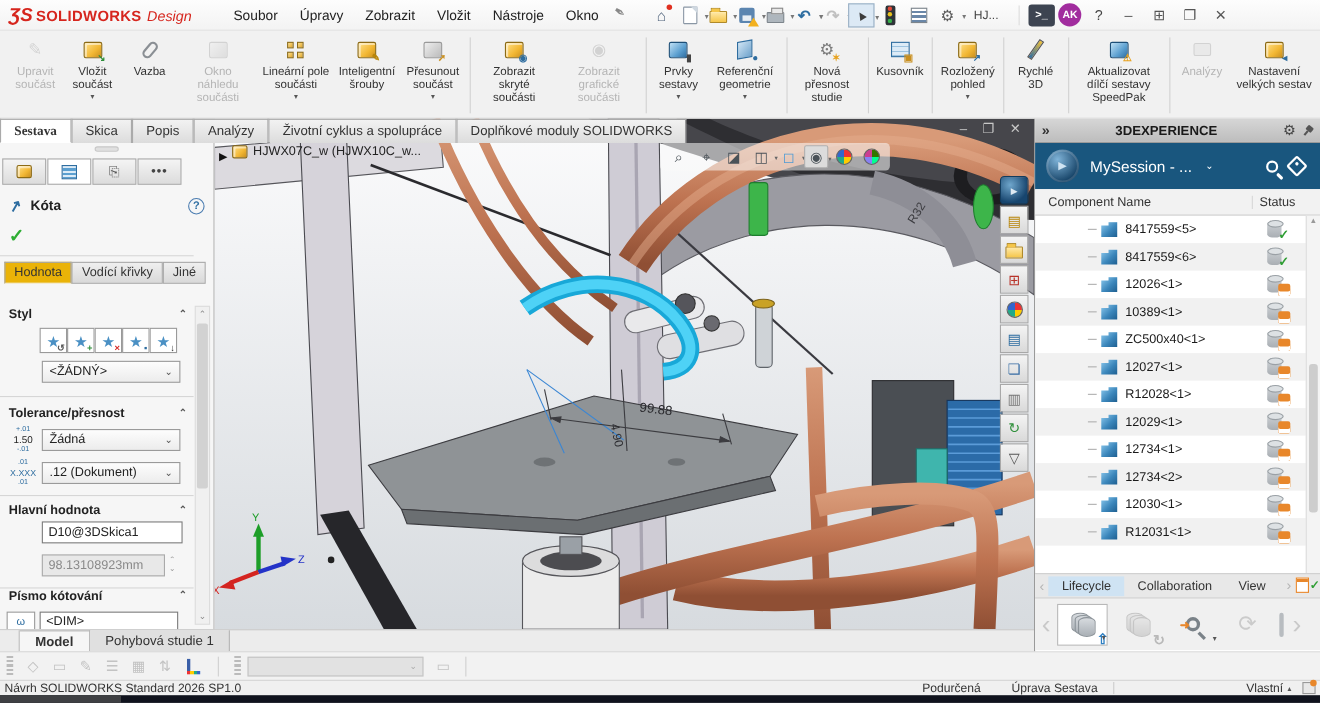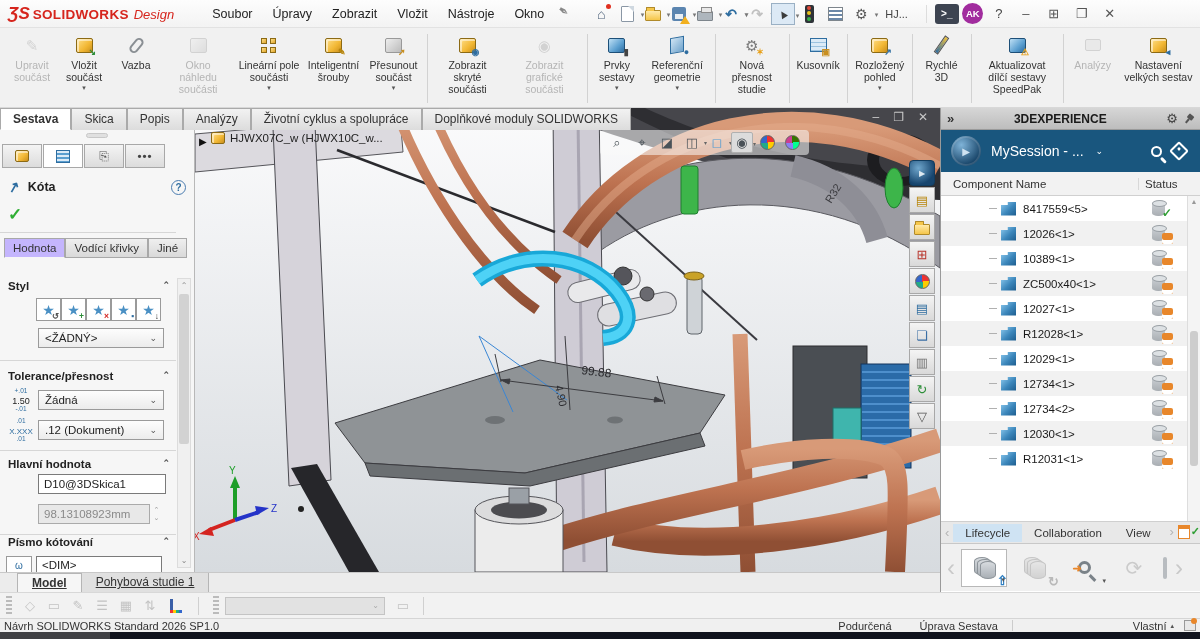--- a/index.html
+++ b/index.html
@@ -53,37 +53,37 @@
   .quad{width:16px;height:15px;position:relative;}
   .quad i{position:absolute;width:6px;height:6px;background:linear-gradient(135deg,#ffe08a,#e0a52a);border:1px solid #8c6a14;}
   .quad i:nth-child(2){left:9px;}
   .quad i:nth-child(3){top:9px;}
   .quad i:nth-child(4){left:9px;top:9px;}
   .glyph{font-size:15px;line-height:1;}
 
   
   .cmdtabs{position:absolute;left:0;top:108px;height:22px;display:flex;z-index:6;}
   .ctab{padding:3px 12px;font-size:12px;color:#333;background:linear-gradient(#f2f2f2,#dcdcdc);border:1px solid #aaa;border-bottom:none;white-space:nowrap;}
-  .ctab.active{background:#fff;font-weight:bold;border-bottom:1px solid #fff;}
+  .ctab.active{background:#fff;font-weight:bold;border-bottom:1px solid #fff;font-family:Liberation Serif, serif;}
 
   
   .ppanel{position:absolute;left:0;top:130px;width:195px;height:442px;background:#f6f6f6;border-right:1px solid #b8b8b8;z-index:5;font-size:11.5px;}
   .pp-grip{position:absolute;left:86px;top:3px;width:22px;height:5px;border-radius:3px;background:#e0e0e0;border:1px solid #c8c8c8;}
   .pp-tabs{position:absolute;left:2px;top:14px;display:flex;gap:1px;}
   .pptab{width:40px;height:24px;background:linear-gradient(#f4f4f4,#dcdcdc);border:1px solid #a8a8a8;display:flex;align-items:center;justify-content:center;}
   .pptab.active{background:#fff;}
   .pp-head{position:absolute;left:0;top:44px;width:100%;height:26px;display:flex;align-items:center;padding:0 8px;}
   .dim-ic{color:#2e6da0;font-weight:bold;font-size:14px;transform:rotate(-15deg);display:inline-block;}
   .pp-title{font-weight:bold;font-size:12.5px;margin-left:8px;color:#222;}
   .help-circ{margin-left:auto;width:15px;height:15px;border:1px solid #4a7cb0;border-radius:50%;color:#2e6da0;font-size:10px;display:flex;align-items:center;justify-content:center;font-weight:bold;}
   .pp-check{position:absolute;left:8px;top:74px;color:#2fae34;font-size:17px;font-weight:bold;}
   .pp-divider{position:absolute;left:0;width:176px;border-top:1px solid #d6d6d6;}
   .valtabs{position:absolute;left:4px;top:108px;display:flex;}
   .vtab{padding:3px 8px;border:1px solid #a8a8a8;background:linear-gradient(#efefef,#d9d9d9);font-size:11.5px;color:#333;white-space:nowrap;}
-  .vtab.active{background:#c4b5fd;border-bottom-color:#f6f6f6;font-weight:normal;}
+  .vtab.active{background:#eab308;border-bottom-color:#f6f6f6;font-weight:normal;}
   .sec-head{position:absolute;left:8px;width:162px;display:flex;font-weight:bold;color:#222;font-size:11.5px;}
   .sec-head .car{margin-left:auto;color:#555;font-size:9px;}
   .starrow{position:absolute;left:36px;top:168px;display:flex;}
   .starbtn{width:25px;height:23px;border:1px solid #9a9a9a;background:#fff;display:flex;align-items:center;justify-content:center;position:relative;}
   .starbtn .st{color:#4a90c4;font-size:14px;}
   .starbtn .bd{position:absolute;right:1px;bottom:0;font-size:8.5px;font-weight:bold;line-height:1;}
   .dd{position:absolute;height:20px;background:linear-gradient(#fdfdfd,#ececec);border:1px solid #9a9a9a;display:flex;align-items:center;padding:0 6px;font-size:11.5px;color:#222;}
   .dd .arr{margin-left:auto;color:#555;font-size:9px;}
   .tol-ic{position:absolute;left:6px;width:30px;text-align:center;line-height:1;}
   .tol-ic .mid{font-size:9px;color:#222;}
@@ -168,21 +168,21 @@
   .xdrop{position:absolute;right:1px;bottom:2px;font-size:7px;color:#555;}
   .mag2{width:13px;height:13px;border:3px solid #7a8288;border-radius:50%;position:relative;}
   .mag2::after{content:"";position:absolute;left:10px;top:10px;width:3px;height:8px;background:#7a8288;transform:rotate(-45deg);}
   .mag2 .or{position:absolute;left:-8px;top:-2px;color:#e8872b;font-size:11px;font-weight:bold;}
   .sync-ic{color:#9aa0a5;font-size:20px;}
   .ibar{width:4px;height:22px;background:#b8bcc0;border-radius:2px;margin:0 2px;}
 
   
   .modeltabs{position:absolute;left:0;top:572px;width:940px;height:20px;background:#ececec;display:flex;align-items:flex-end;z-index:5;border-top:1px solid #c8c8c8;}
   .mtab-stub{width:18px;height:19px;border-right:1px solid #b5b5b5;background:#ececec;}
-  .mtab{padding:2px 14px;font-size:12px;height:19px;border-right:1px solid #b5b5b5;background:#e0e0e0;color:#333;text-decoration:underline;}
+  .mtab{padding:2px 14px;font-size:12px;height:19px;border-right:1px solid #b5b5b5;background:#e0e0e0;color:#333;}
   .mtab.active{background:#f6f6f6;font-weight:bold;border-top:1px solid #b5b5b5;}
   .motionbar{position:absolute;left:0;top:592px;width:1200px;height:26px;background:#f2f2f2;border-top:1px solid #d8d8d8;display:flex;align-items:center;z-index:5;}
   .drag-dots{width:6px;height:20px;margin:0 6px;background:repeating-linear-gradient(#bbb 0 2px,transparent 2px 4px);}
   .mo-ic{width:24px;text-align:center;color:#c3c3c3;font-size:13px;}
   .mo-sep{width:1px;height:18px;background:#d0d0d0;margin:0 8px;}
   .mo-dd{width:160px;height:18px;background:#e2e2e2;border:1px solid #c4c4c4;display:flex;align-items:center;justify-content:flex-end;padding-right:5px;color:#aaa;font-size:8px;}
   .layer-ic{width:16px;height:14px;position:relative;margin:0 6px;}
   .layer-ic::before{content:"";position:absolute;left:2px;top:0;width:3px;height:11px;background:#3a5fa8;}
   .layer-ic::after{content:"";position:absolute;left:2px;bottom:0;width:12px;height:3px;background:linear-gradient(90deg,#e33 0 25%,#fc0 25% 50%,#2a8 50% 75%,#36c 75% 100%);}
   .statusbar{position:absolute;left:0;top:618px;width:1200px;height:14px;background:#f0f0f0;border-top:1px solid #d5d5d5;display:flex;align-items:center;font-size:11px;color:#333;z-index:7;}
@@ -717,20 +717,28 @@
           <span class="tree-dash"></span>
           <span class="part-ic"></span>
           <span class="cname">8417559&lt;5&gt;</span>
           <span class="cstat">
             <span class="st-synced"></span>
           </span>
         </div>
       <div class="crow">
           <span class="tree-dash"></span>
           <span class="part-ic"></span>
+          <span class="cname">8417559&lt;6&gt;</span>
+          <span class="cstat">
+            <span class="st-synced"></span>
+          </span>
+        </div>
+      <div class="crow">
+          <span class="tree-dash"></span>
+          <span class="part-ic"></span>
           <span class="cname">12026&lt;1&gt;</span>
           <span class="cstat">
             <span class="st-modified"></span>
           </span>
         </div>
       <div class="crow">
           <span class="tree-dash"></span>
           <span class="part-ic"></span>
           <span class="cname">10389&lt;1&gt;</span>
           <span class="cstat">

